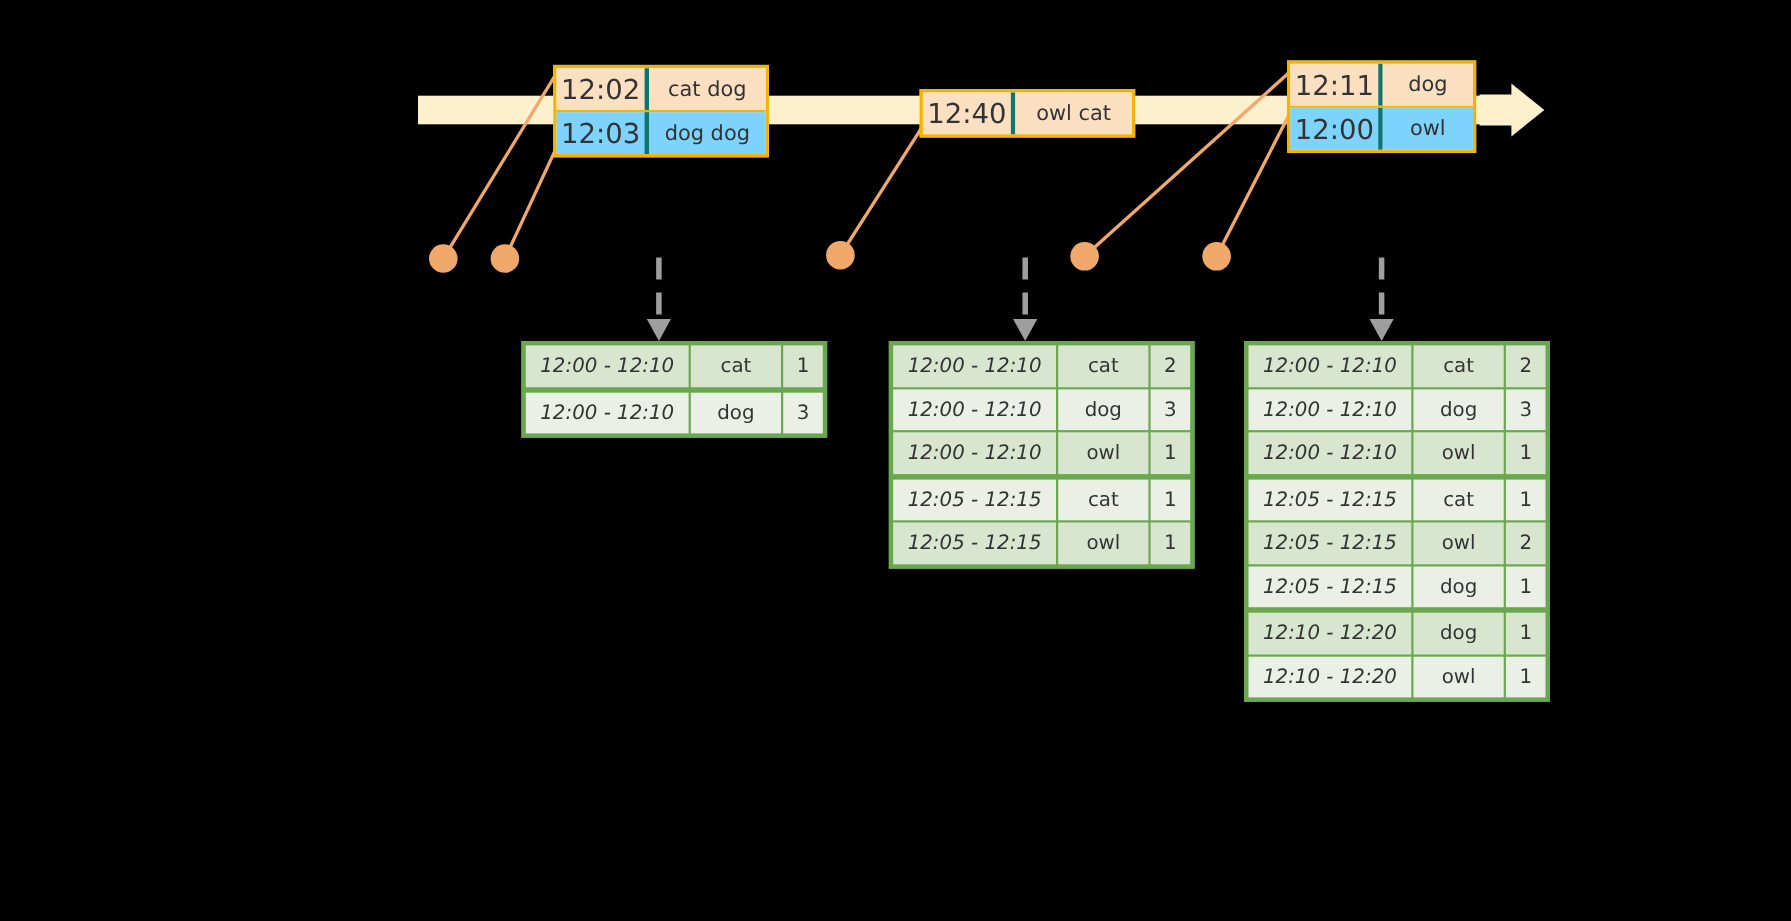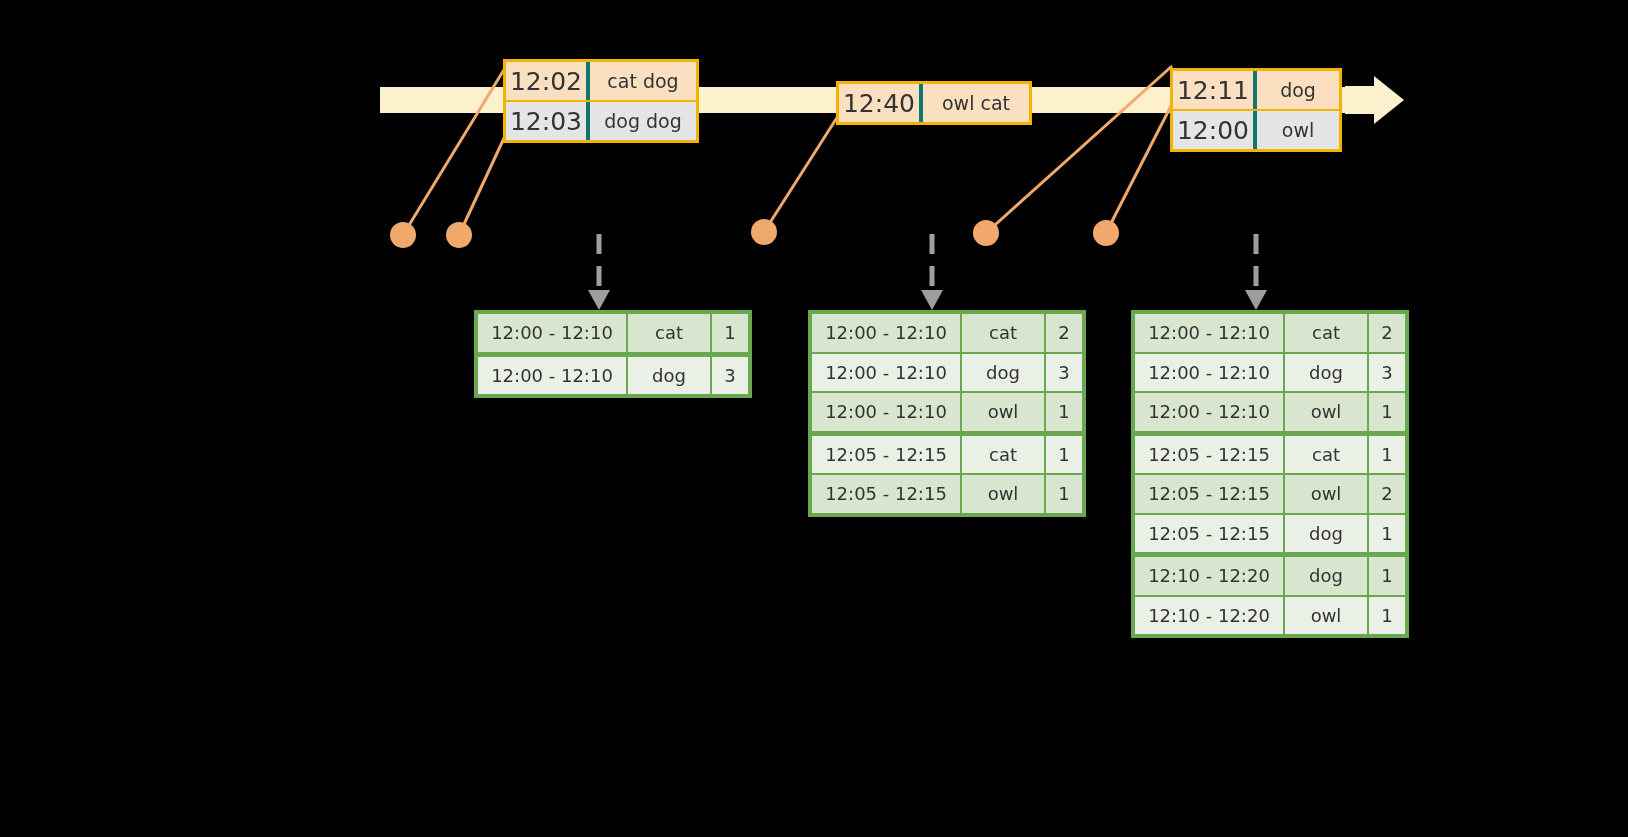--- a/index.html
+++ b/index.html
@@ -52,21 +52,21 @@
   }
   .event-row + .event-row {
     border-top: 2px solid #f5b301;
   }
   .event-row.shade .ev-time,
   .event-row.shade .ev-text {
     background: #fbdfc1;
   }
   .event-row.light .ev-time,
   .event-row.light .ev-text {
-    background: #e5e5e5;
+    background: #7dd3fc;
     text-align: center;
   }
   .ev-time {
     width: 84px;
     display: flex;
     align-items: center;
     justify-content: center;
     font-size: 25px;
     color: #333333;
     border-right: 4px solid #0f766e;
@@ -103,21 +103,21 @@
   .res-cell {
     display: flex;
     align-items: center;
     justify-content: center;
     font-size: 18px;
     color: #333333;
     box-sizing: border-box;
   }
   .res-row.shade .res-cell { background: #d9e6cf; }
   .res-row.light .res-cell { background: #eaf0e5; }
-  .c-window { width: 148px; }
+  .c-window { width: 148px; font-style: italic; }
   .c-word   { width: 82px; }
   .c-count  { width: 36px; }
 
   
   .dot {
     position: absolute;
     width: 26px;
     height: 26px;
     border-radius: 50%;
     background: #f0a96a;
@@ -165,21 +165,21 @@
     </div>
   </div>
 
   <div class="event-box" style="left:836px; top:81px; width:196px;">
     <div class="event-row shade">
       <div class="ev-time">12:40</div>
       <div class="ev-text">owl cat</div>
     </div>
   </div>
 
-  <div class="event-box" style="left:1170px; top:68px; width:172px;">
+  <div class="event-box" style="left:1170px; top:55px; width:172px;">
     <div class="event-row shade">
       <div class="ev-time">12:11</div>
       <div class="ev-text">dog</div>
     </div>
     <div class="event-row light">
       <div class="ev-time">12:00</div>
       <div class="ev-text">owl</div>
     </div>
   </div>
 

